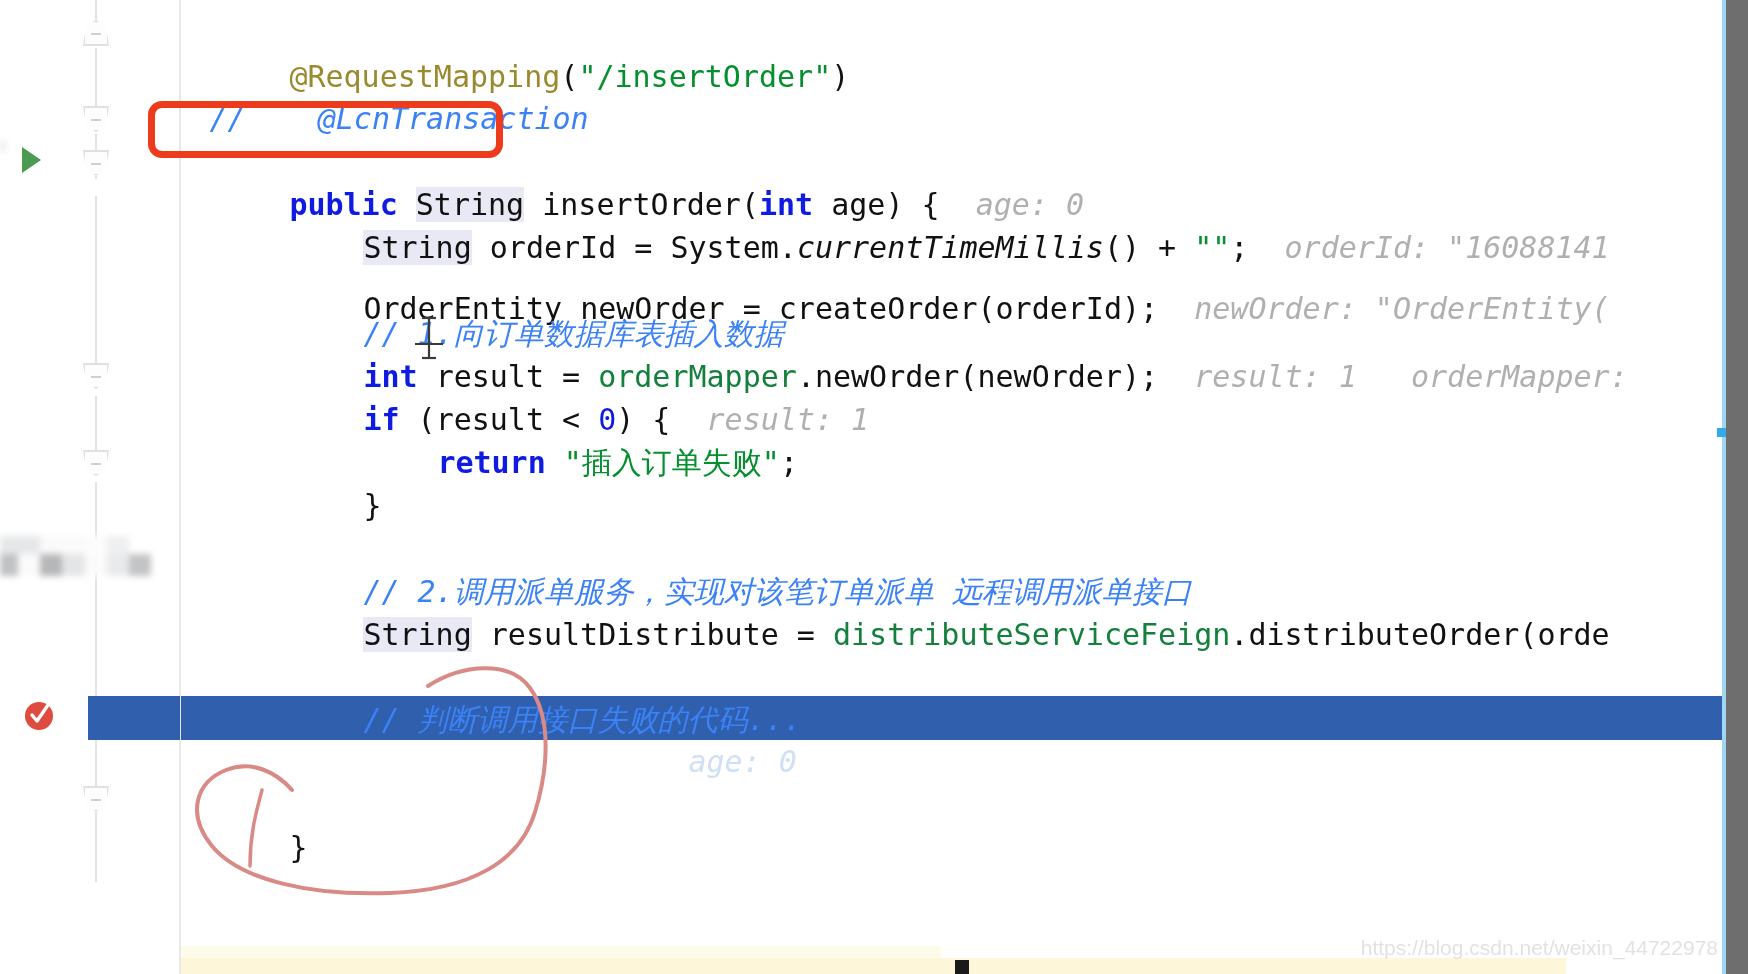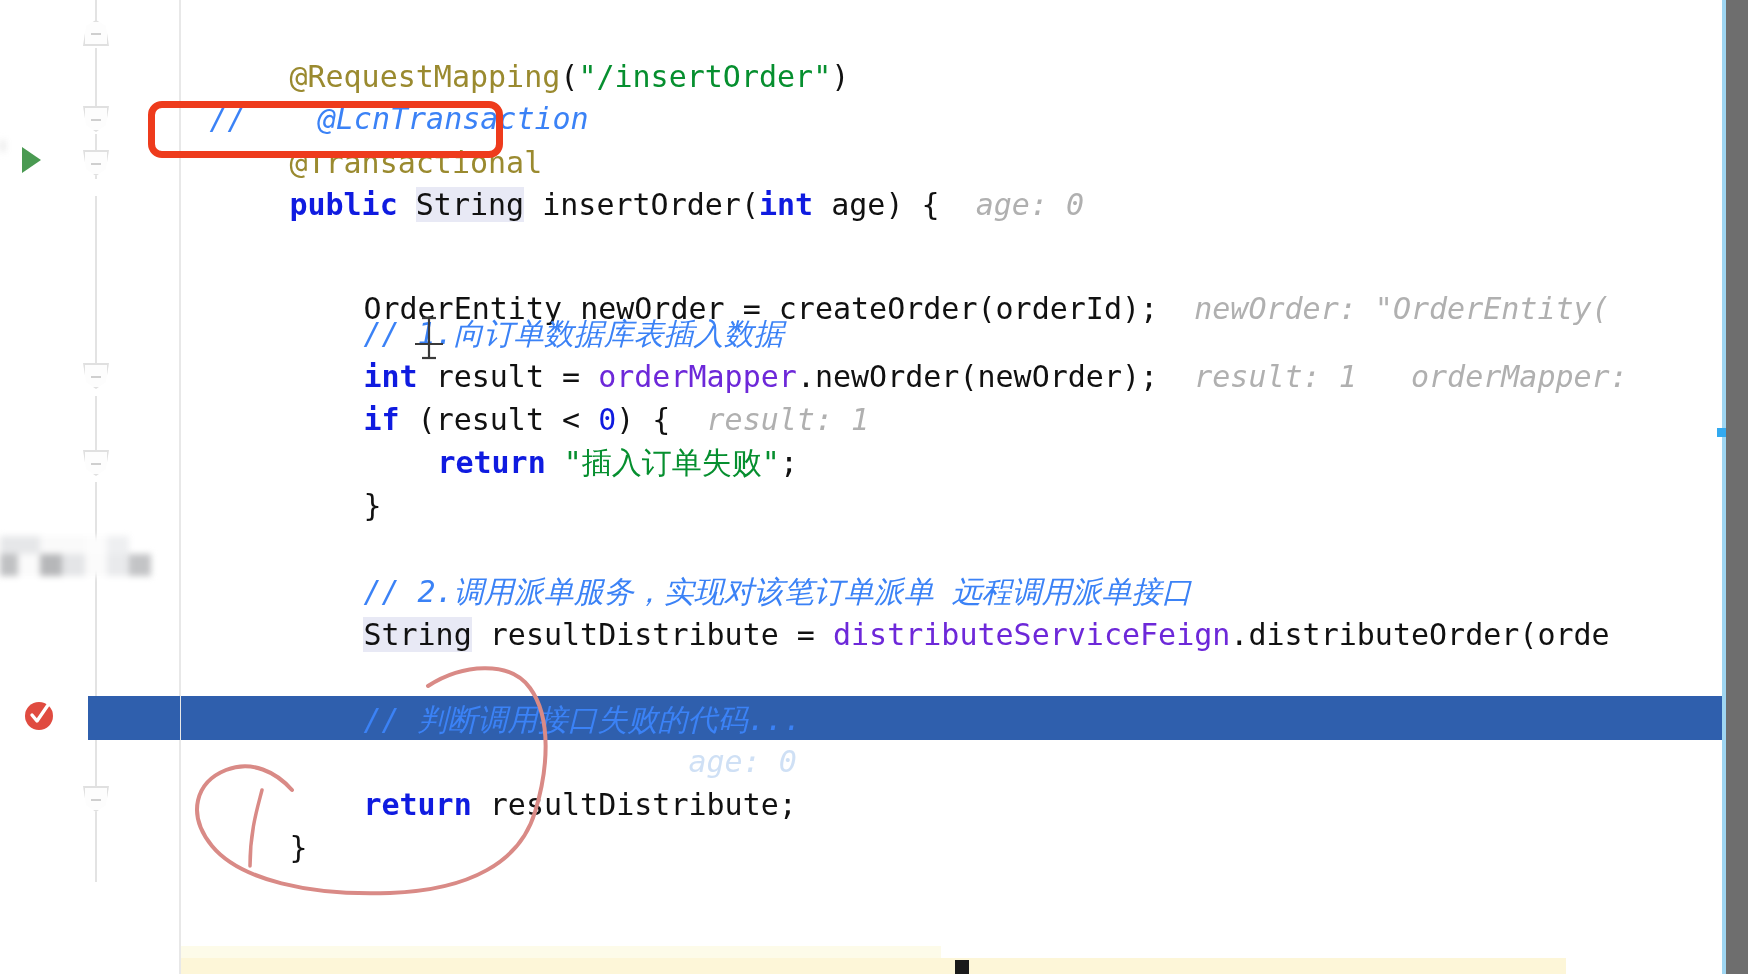--- a/index.html
+++ b/index.html
@@ -98,21 +98,21 @@
     letter-spacing: 0px;
     color: #0b0b0b;
   }
 
   
   .kw      { color: #0f1be0; font-weight: bold; }
   .anno    { color: #9a8a2f; }
   .str     { color: #068f2f; }
   .num     { color: #0f1be0; }
   .cmt     { color: #3b82f6; font-style: italic; }
-  .field   { color: #6d28d9; }
+  .field   { color: #15803d; }
   .ital    { font-style: italic; }
   .hint    { color: #b0b0b0; font-style: italic; }
   .hintsel { color: #cfe0f5; font-style: italic; }
   .plain   { color: #111111; }
   .hl      { background: #e8e9f5; }
 
   
   .curline {
     position: absolute;
     left: 0;
@@ -246,28 +246,28 @@
     <div class="curline" style="top:696px; width:1567px;"></div>
 
     <div class="line" style="top:12px; left:0px;">
       <span class="anno">@RequestMapping</span><span class="plain">(</span><span class="str">"/insertOrder"</span><span class="plain">)</span>
     </div>
 
     <div class="line cmt" style="top:54px; left:-80px;">
       <span>//    </span><span>@LcnTransaction</span>
     </div>
 
-    <div class="line" style="top:98px; left:0px;">
-      <span class="anno">@Transactional</span>
-    </div>
 
     <div class="line" style="top:140px; left:0px;">
       <span class="kw">public</span><span class="plain"> </span><span class="plain hl">String</span><span class="plain"> </span><span class="plain">insertOrder</span><span class="plain">(</span><span class="kw">int</span><span class="plain"> </span><span class="plain">age</span><span class="plain">) {  </span><span class="hint">age: 0</span>
     </div>
 
+    <div class="line" style="top:183px; left:74px;">
+      <span class="plain hl">String</span><span class="plain"> </span><span class="plain">orderId</span><span class="plain"> = </span><span class="plain">System</span><span class="plain">.</span><span class="plain ital">currentTimeMillis</span><span class="plain">() + </span><span class="str">""</span><span class="plain">;  </span><span class="hint">orderId: "16088141</span>
+    </div>
 
     <div class="line" style="top:244px; left:74px;">
       <span class="plain">OrderEntity</span><span class="plain"> </span><span class="plain">newOrder</span><span class="plain"> = </span><span class="plain">createOrder</span><span class="plain">(</span><span class="plain">orderId</span><span class="plain">);  </span><span class="hint">newOrder: "OrderEntity(</span>
     </div>
 
     <div class="line cmt" style="top:269px; left:74px;text-align:center;">
       <span>// 1.向订单数据库表插入数据</span>
     </div>
 
     <div class="line" style="top:312px; left:74px;">
@@ -295,23 +295,20 @@
     </div>
 
     <div class="line" style="top:570px; left:74px;">
       <span class="plain hl">String</span><span class="plain"> </span><span class="plain">resultDistribute</span><span class="plain"> = </span><span class="field">distributeServiceFeign</span><span class="plain">.</span><span class="plain">distributeOrder</span><span class="plain">(orde</span>
     </div>
 
     <div class="line on-sel" style="top:697px; left:74px;">
       <span class="kw">int</span><span class="plain" style="color:#fff"> </span><span class="plain" style="color:#fff">j</span><span class="plain" style="color:#fff"> = </span><span class="num">1</span><span class="plain" style="color:#fff"> / </span><span class="plain" style="color:#fff">age</span><span class="plain" style="color:#fff">;  </span><span class="hintsel">age: 0</span>
     </div>
 
-    <div class="line" style="top:740px; left:74px;">
-      <span class="kw">return</span><span class="plain"> </span><span class="plain">resultDistribute</span><span class="plain">;</span>
-    </div>
 
     <div class="line" style="top:783px; left:0px;">
       <span class="plain">}</span>
     </div>
   </div>
 
   <svg class="ibeam" style="left:412px; top:316px;" width="34" height="44">
     <g stroke="#3a3a3a" stroke-width="2.2" fill="none">
       <line x1="17" y1="2" x2="17" y2="42"></line>
       <line x1="10" y1="2" x2="24" y2="2"></line>
@@ -325,18 +322,19 @@
   <svg class="handdrawn" width="1748" height="974">
     <path d="M 428 686 C 462 664, 510 660, 530 688 C 552 718, 548 770, 535 812 C 520 862, 470 890, 390 893 C 310 896, 240 880, 212 846 C 186 814, 196 782, 226 770 C 252 760, 276 772, 292 790" stroke="#d98a86" stroke-width="4" fill="none" stroke-linecap="round"></path>
     <path d="M 250 866 C 250 830, 258 806, 262 790" stroke="#d98a86" stroke-width="3.5" fill="none" stroke-linecap="round"></path>
   </svg>
 
   <div class="yellowstrip" style="left:181px; top:958px; width:1385px; height:16px;"></div>
   <div class="yellowstrip" style="left:181px; top:946px; width:760px; height:12px; background:#fdfbe9;"></div>
 
   <div style="position:absolute; left:955px; top:960px; width:14px; height:14px; background:#1a1a1a;"></div>
 
+  <div class="watermark" style="right:30px; bottom:14px;">https://blog.csdn.net/weixin_44722978</div>
 
   <div class="vscroll-edge"></div>
   <div class="vscroll"></div>
   <div class="scroll-mark" style="top:428px;"></div>
 
 </div>
 
 </body></html>

